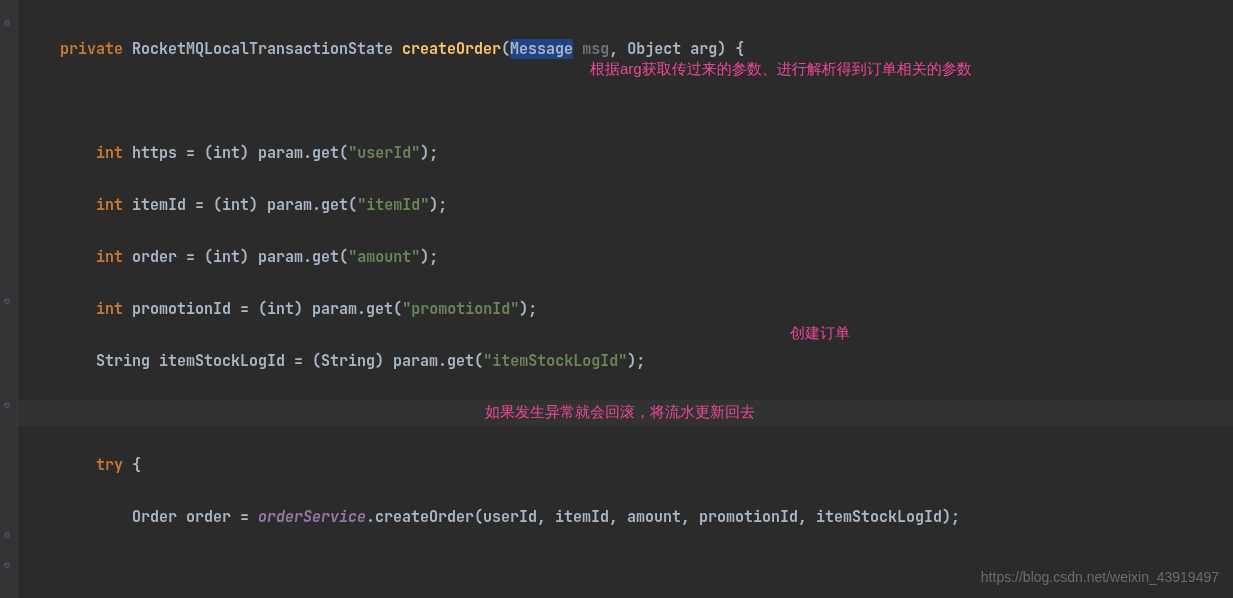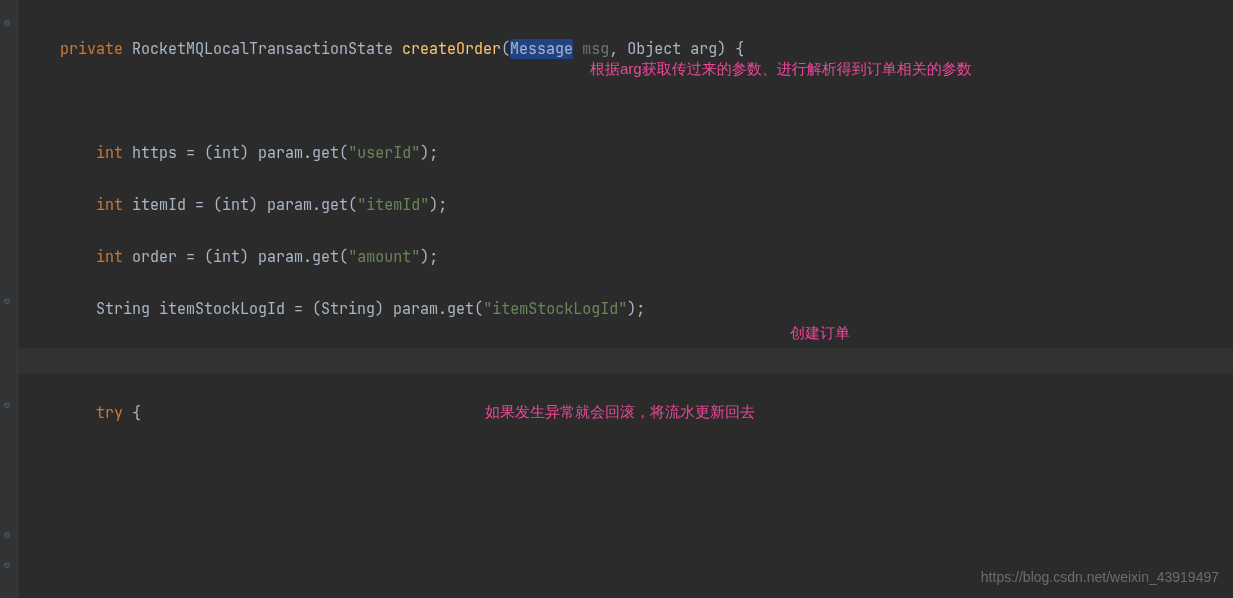--- a/index.html
+++ b/index.html
@@ -32,21 +32,21 @@
     line-height: 10px;
   }
   .code {
     position: absolute;
     left: 18px;
     top: 0;
     right: 0;
     padding: 10px 0 0 0;
     white-space: pre;
   }
-  .line { display: block; padding-left: 42px; min-height: 26px; }
+  .line { display: block; padding-left: 42px; min-height: 26px; font-weight: bold; }
   .kw   { color: #cc7832; }
   .fn   { color: #ffc66d; }      
   .str  { color: #6a8759; }      
   .param{ color: #72737a; }      
   .fld  { color: #9876aa; font-style: italic; } 
   .ann  { color: #ec4899; }
   .hl   { background: #214283; color: #a9b7c6; padding: 0; border-radius:2px; }
   .cursor-line { background: #323232; display:block; width:100%; }
   .watermark {
     position: absolute;
@@ -69,23 +69,25 @@
   <span class="gmark" style="top:530px;">⊖</span>
   <span class="gmark" style="top:560px;">⊖</span>
 </div>
 
 <div class="code">
 <span class="line"><span class="kw">private</span> <span>RocketMQLocalTransactionState</span> <span class="fn">createOrder</span>(<span class="hl">Message</span> <span class="param">msg</span>, <span>Object</span> <span>arg</span>) {</span>
 <span class="line"> </span>
 <span class="line">    <span class="kw">int</span> <span>https</span> = <span>(int)</span> <span>param.get(</span><span class="str">"userId"</span><span>);</span></span>
 <span class="line">    <span class="kw">int</span> <span>itemId</span> = <span>(int)</span> <span>param.get(</span><span class="str">"itemId"</span><span>);</span></span>
 <span class="line">    <span class="kw">int</span> <span>order</span> = <span>(int)</span> <span>param.get(</span><span class="str">"amount"</span><span>);</span></span>
+<span class="line">    <span class="kw">int</span> <span>promotionId</span> = <span>(int)</span> <span>param.get(</span><span class="str">"promotionId"</span><span>);</span></span>
 <span class="line">    <span>String</span> <span>itemStockLogId</span> = <span>(String)</span> <span>param.get(</span><span class="str">"itemStockLogId"</span><span>);</span></span>
 <span class="line cursor-line"> </span>
 <span class="line">    <span class="kw">try</span> {</span>
+<span class="line">        <span>Order</span> <span>order</span> = <span class="fld">orderService</span><span>.createOrder(userId, itemId, amount, promotionId, itemStockLogId);</span></span>
 
 
 
 
 
 
 
 
 
 </div>

